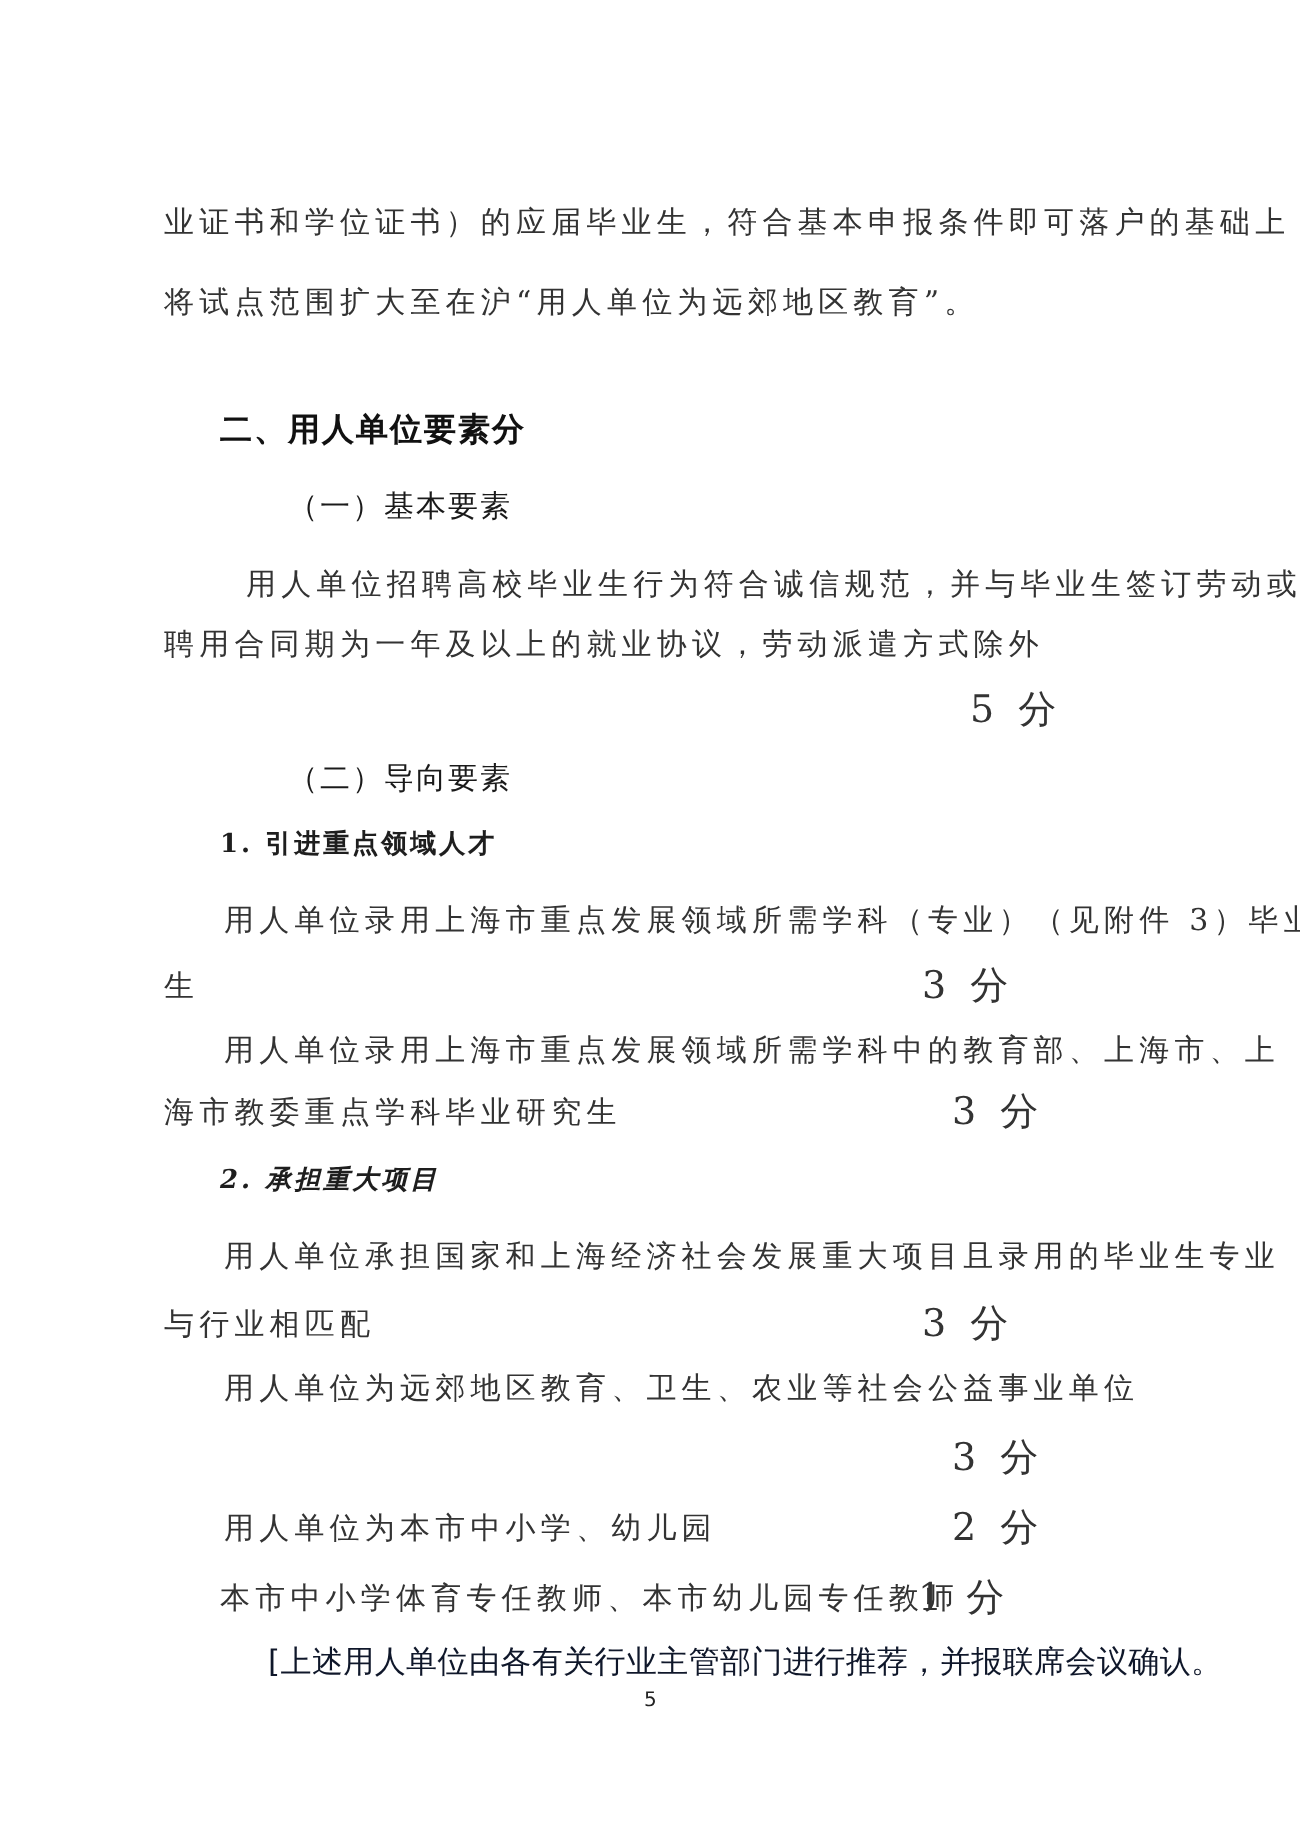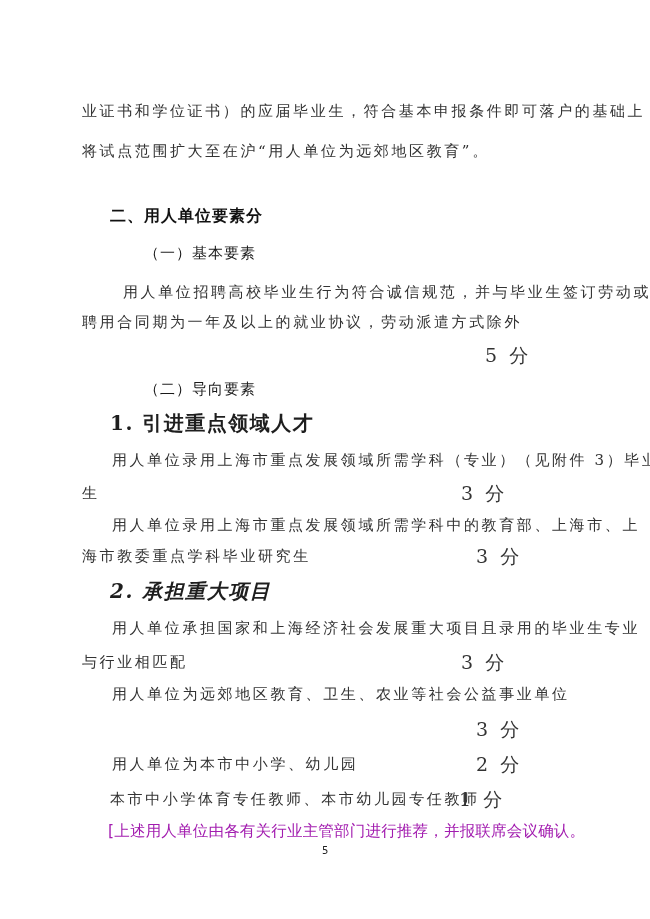--- a/index.html
+++ b/index.html
@@ -40,42 +40,43 @@
       font-weight: normal;
       font-size: 15px;
       letter-spacing: 1px;
       line-height: 20px;
       color: #1a1a1a;
       margin-left: 28px;
     }
     .item-title {
       position: absolute;
       white-space: nowrap;
-      font-size: 20px;
+      font-size: 13px;
       letter-spacing: 1.5px;
       line-height: 20px;
       color: #1e1e1e;
       font-weight: bold;
     }
     .score {
       position: absolute;
       white-space: nowrap;
       font-size: 19px;
       letter-spacing: 3px;
       line-height: 20px;
       color: #333333;
     }
     .note {
       position: absolute;
       white-space: nowrap;
       font-family: "DejaVu Sans", "Liberation Sans", sans-serif;
       font-size: 15.5px;
       letter-spacing: 0.2px;
       line-height: 20px;
-      color: #a21caf;
+      color: #0f172a;
+      margin-left: 26px;
     }
     .page-number {
       position: absolute;
       font-family: "DejaVu Sans", "Liberation Sans", sans-serif;
       font-size: 10px;
       color: #222222;
     }
   </style>
 </head>
 <body>

